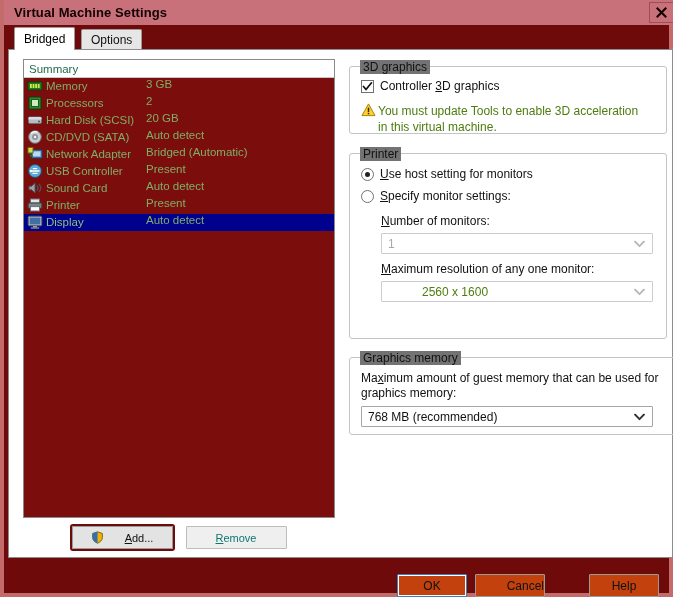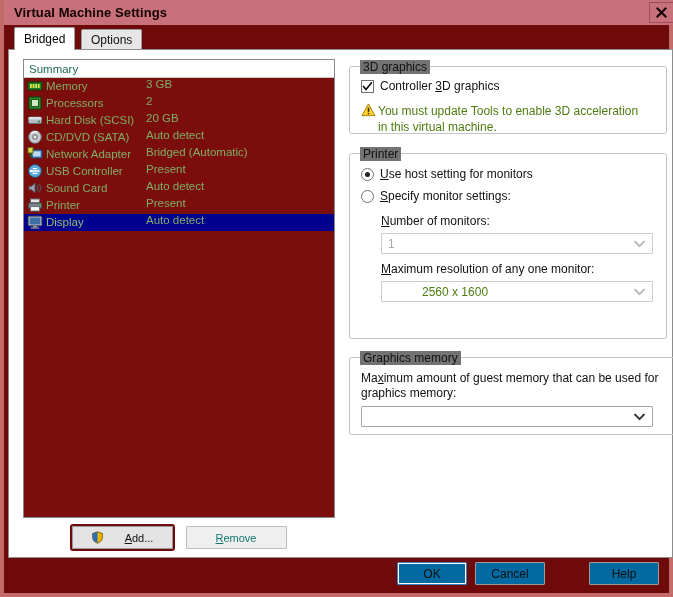--- a/index.html
+++ b/index.html
@@ -220,32 +220,32 @@
     display: block;
   }
   .combo .val-red { color: #4d7c0f; margin-left: 34px; }
 
   
   #bottom-bar {
     position: absolute; left: 0; bottom: 0;
     width: 665px; height: 39px;
   }
   .dlg-btn {
-    position: absolute; top: 8px;
+    position: absolute; top: 20px;
     width: 70px; height: 23px;
-    background: #0369a1;
+    background: #c2410c;
     border: 1px solid #9a9a9a;
     font-size: 12px; color: #111;
     display: flex; align-items: center; justify-content: center;
     cursor: pointer;
     border-radius: 1px;
   }
   .dlg-btn.default { border: 1px solid #3b7fbe; box-shadow: inset 0 0 0 1px #ffffff; }
   #btn-ok     { right: 202px; }
-  #btn-cancel { right: 124px; }
+  #btn-cancel { right: 124px; justify-content: flex-end; }
   #btn-help   { right: 10px; }
 </style>
 </head>
 <body>
 
 <div id="window">
 
   <div id="titlebar">
     <span id="title-text">Virtual Machine Settings</span>
     <div id="close-button">
@@ -448,20 +448,21 @@
         </svg>
       </div>
     </div>
 
     <div class="groupbox" id="gb-gfxmem">
       <span class="gb-title">Graphics memory</span>
 
       <div class="field-label" style="position:absolute; left:11px; top:13px; line-height:15px;"><span>Ma</span><span class="u">x</span><span>imum amount of guest memory that can be used for</span><br><span>graphics memory:</span></div>
 
       <div class="combo" style="position:absolute; left:11px; top:48px; width:292px;">
+        <span>768 MB (recommended)</span>
         <svg class="arrow" width="11" height="7" viewBox="0 0 11 7">
           <path d="M1 1 L5.5 5.6 L10 1" stroke="#333" stroke-width="1.8" fill="none" stroke-linecap="round"></path>
         </svg>
       </div>
     </div>
 
   </div>
 
   <div id="bottom-bar">
     <div class="dlg-btn default" id="btn-ok">

